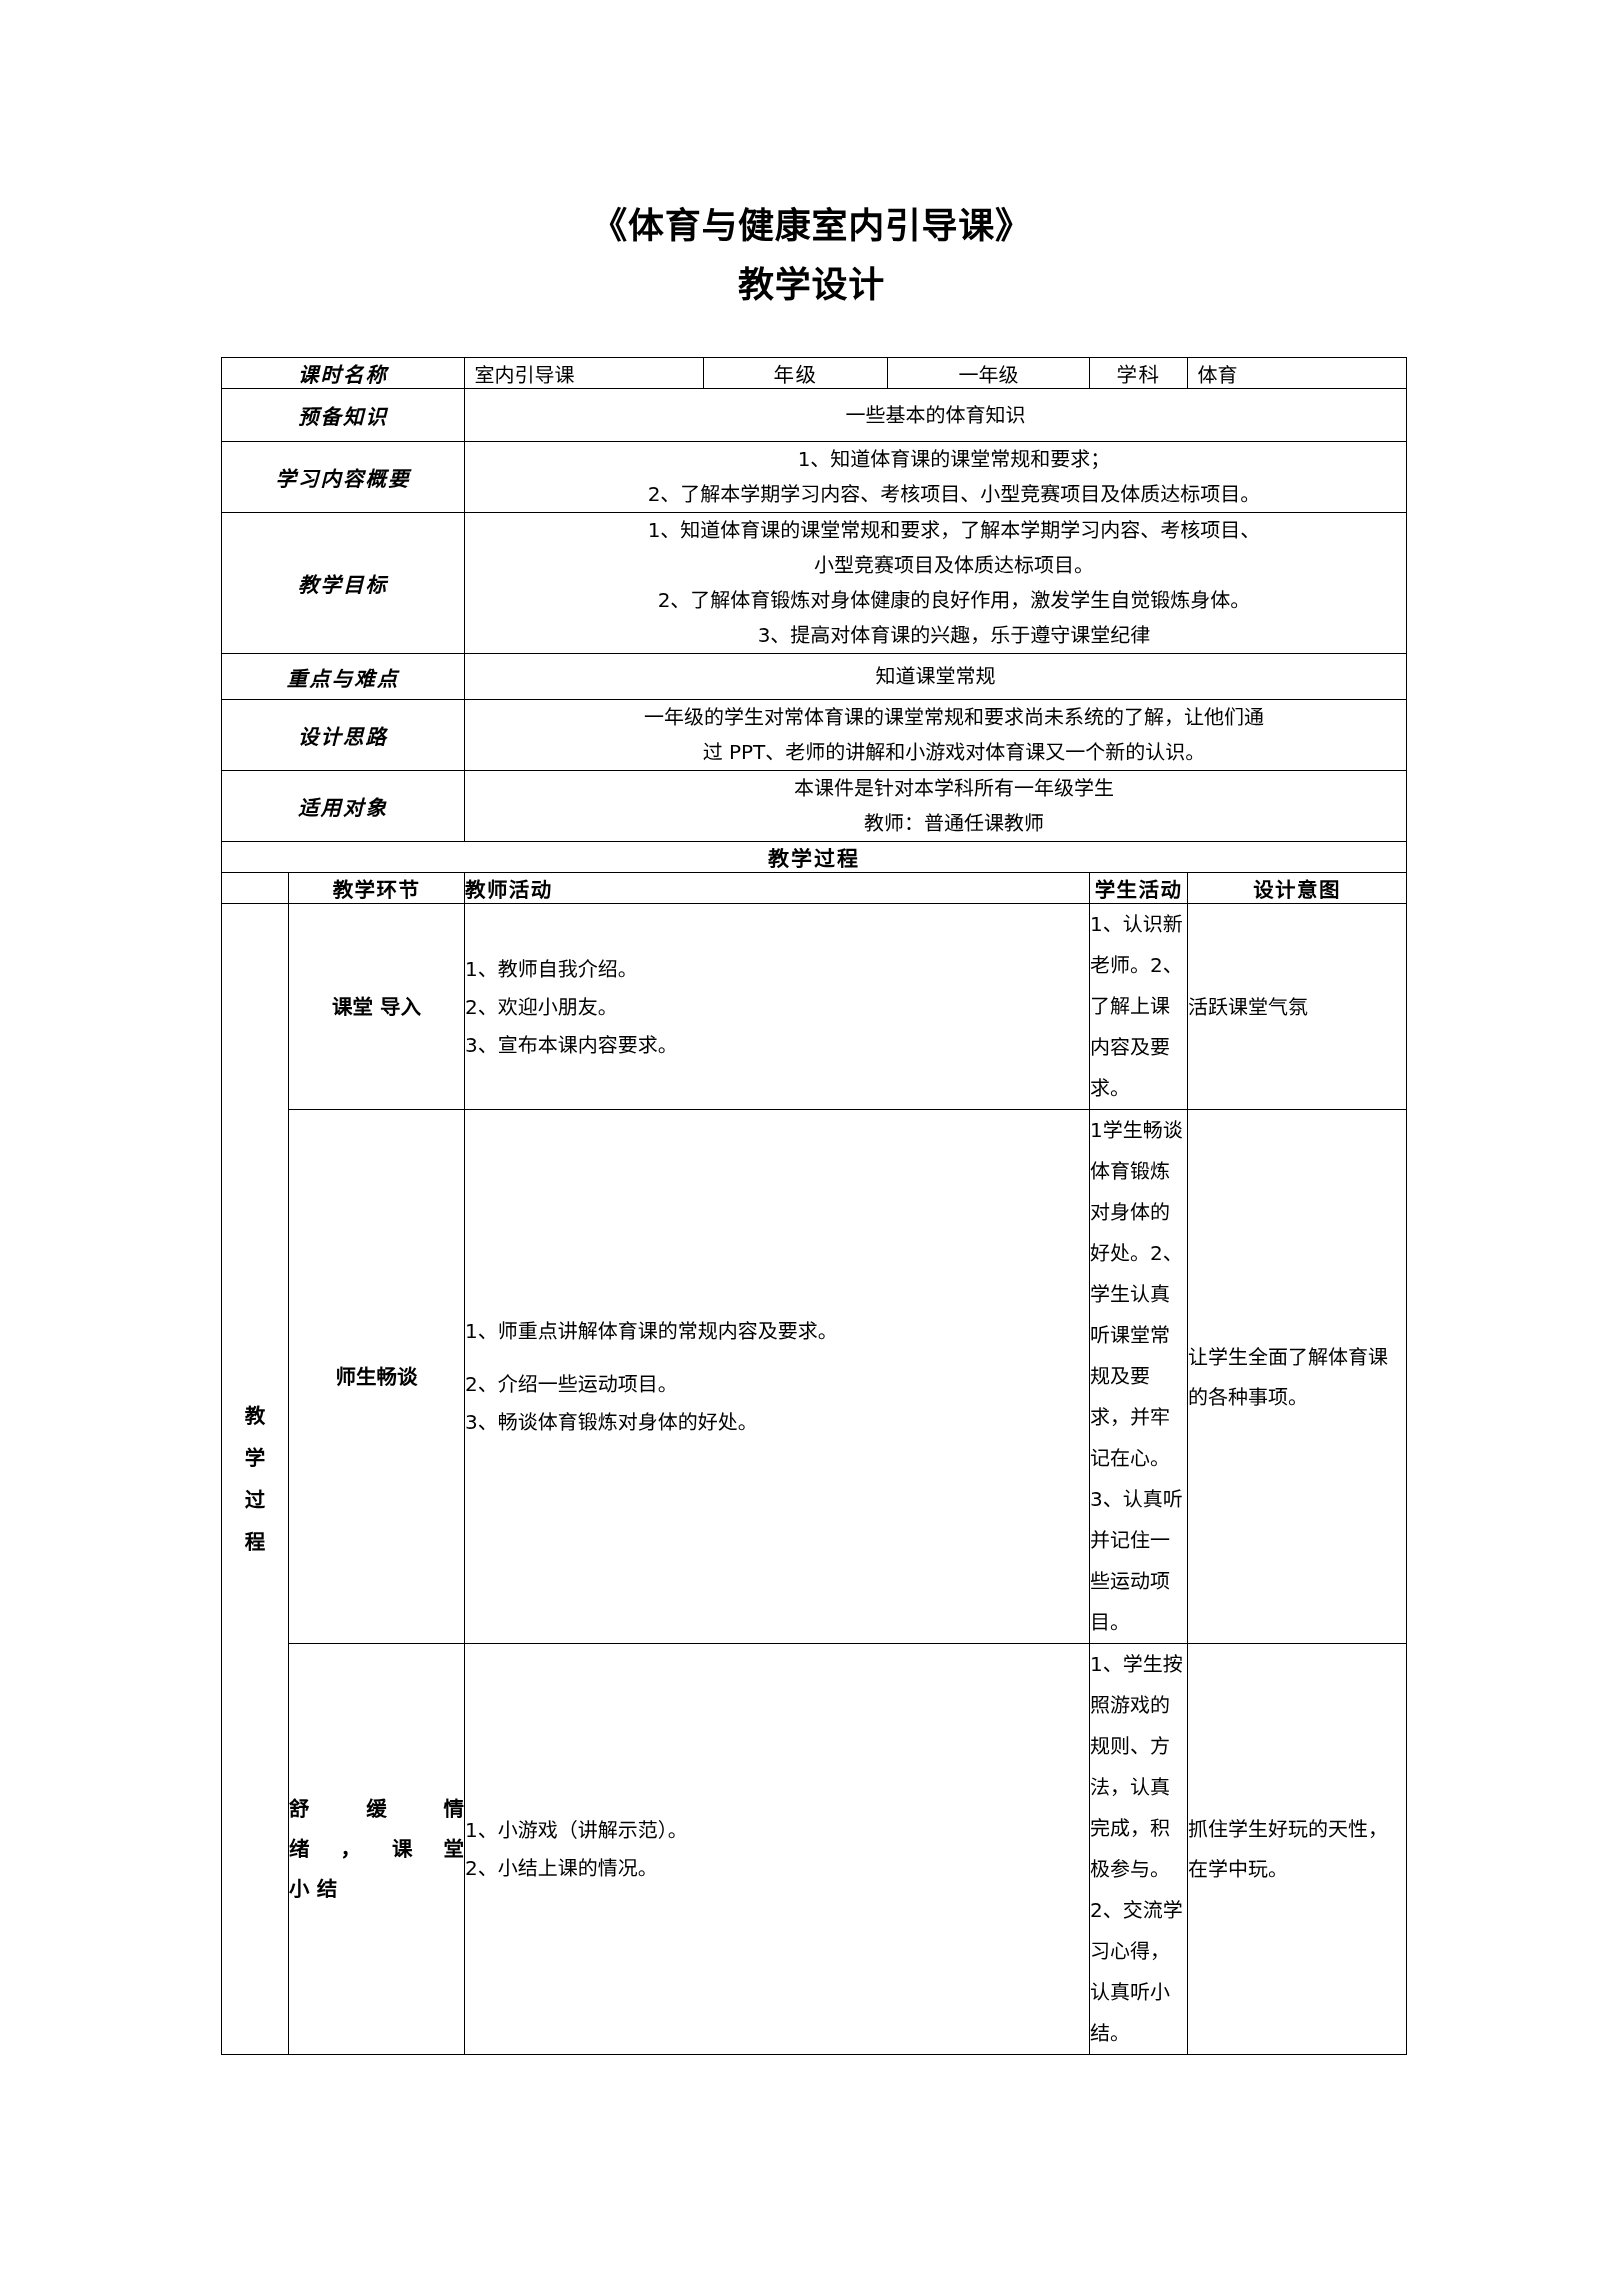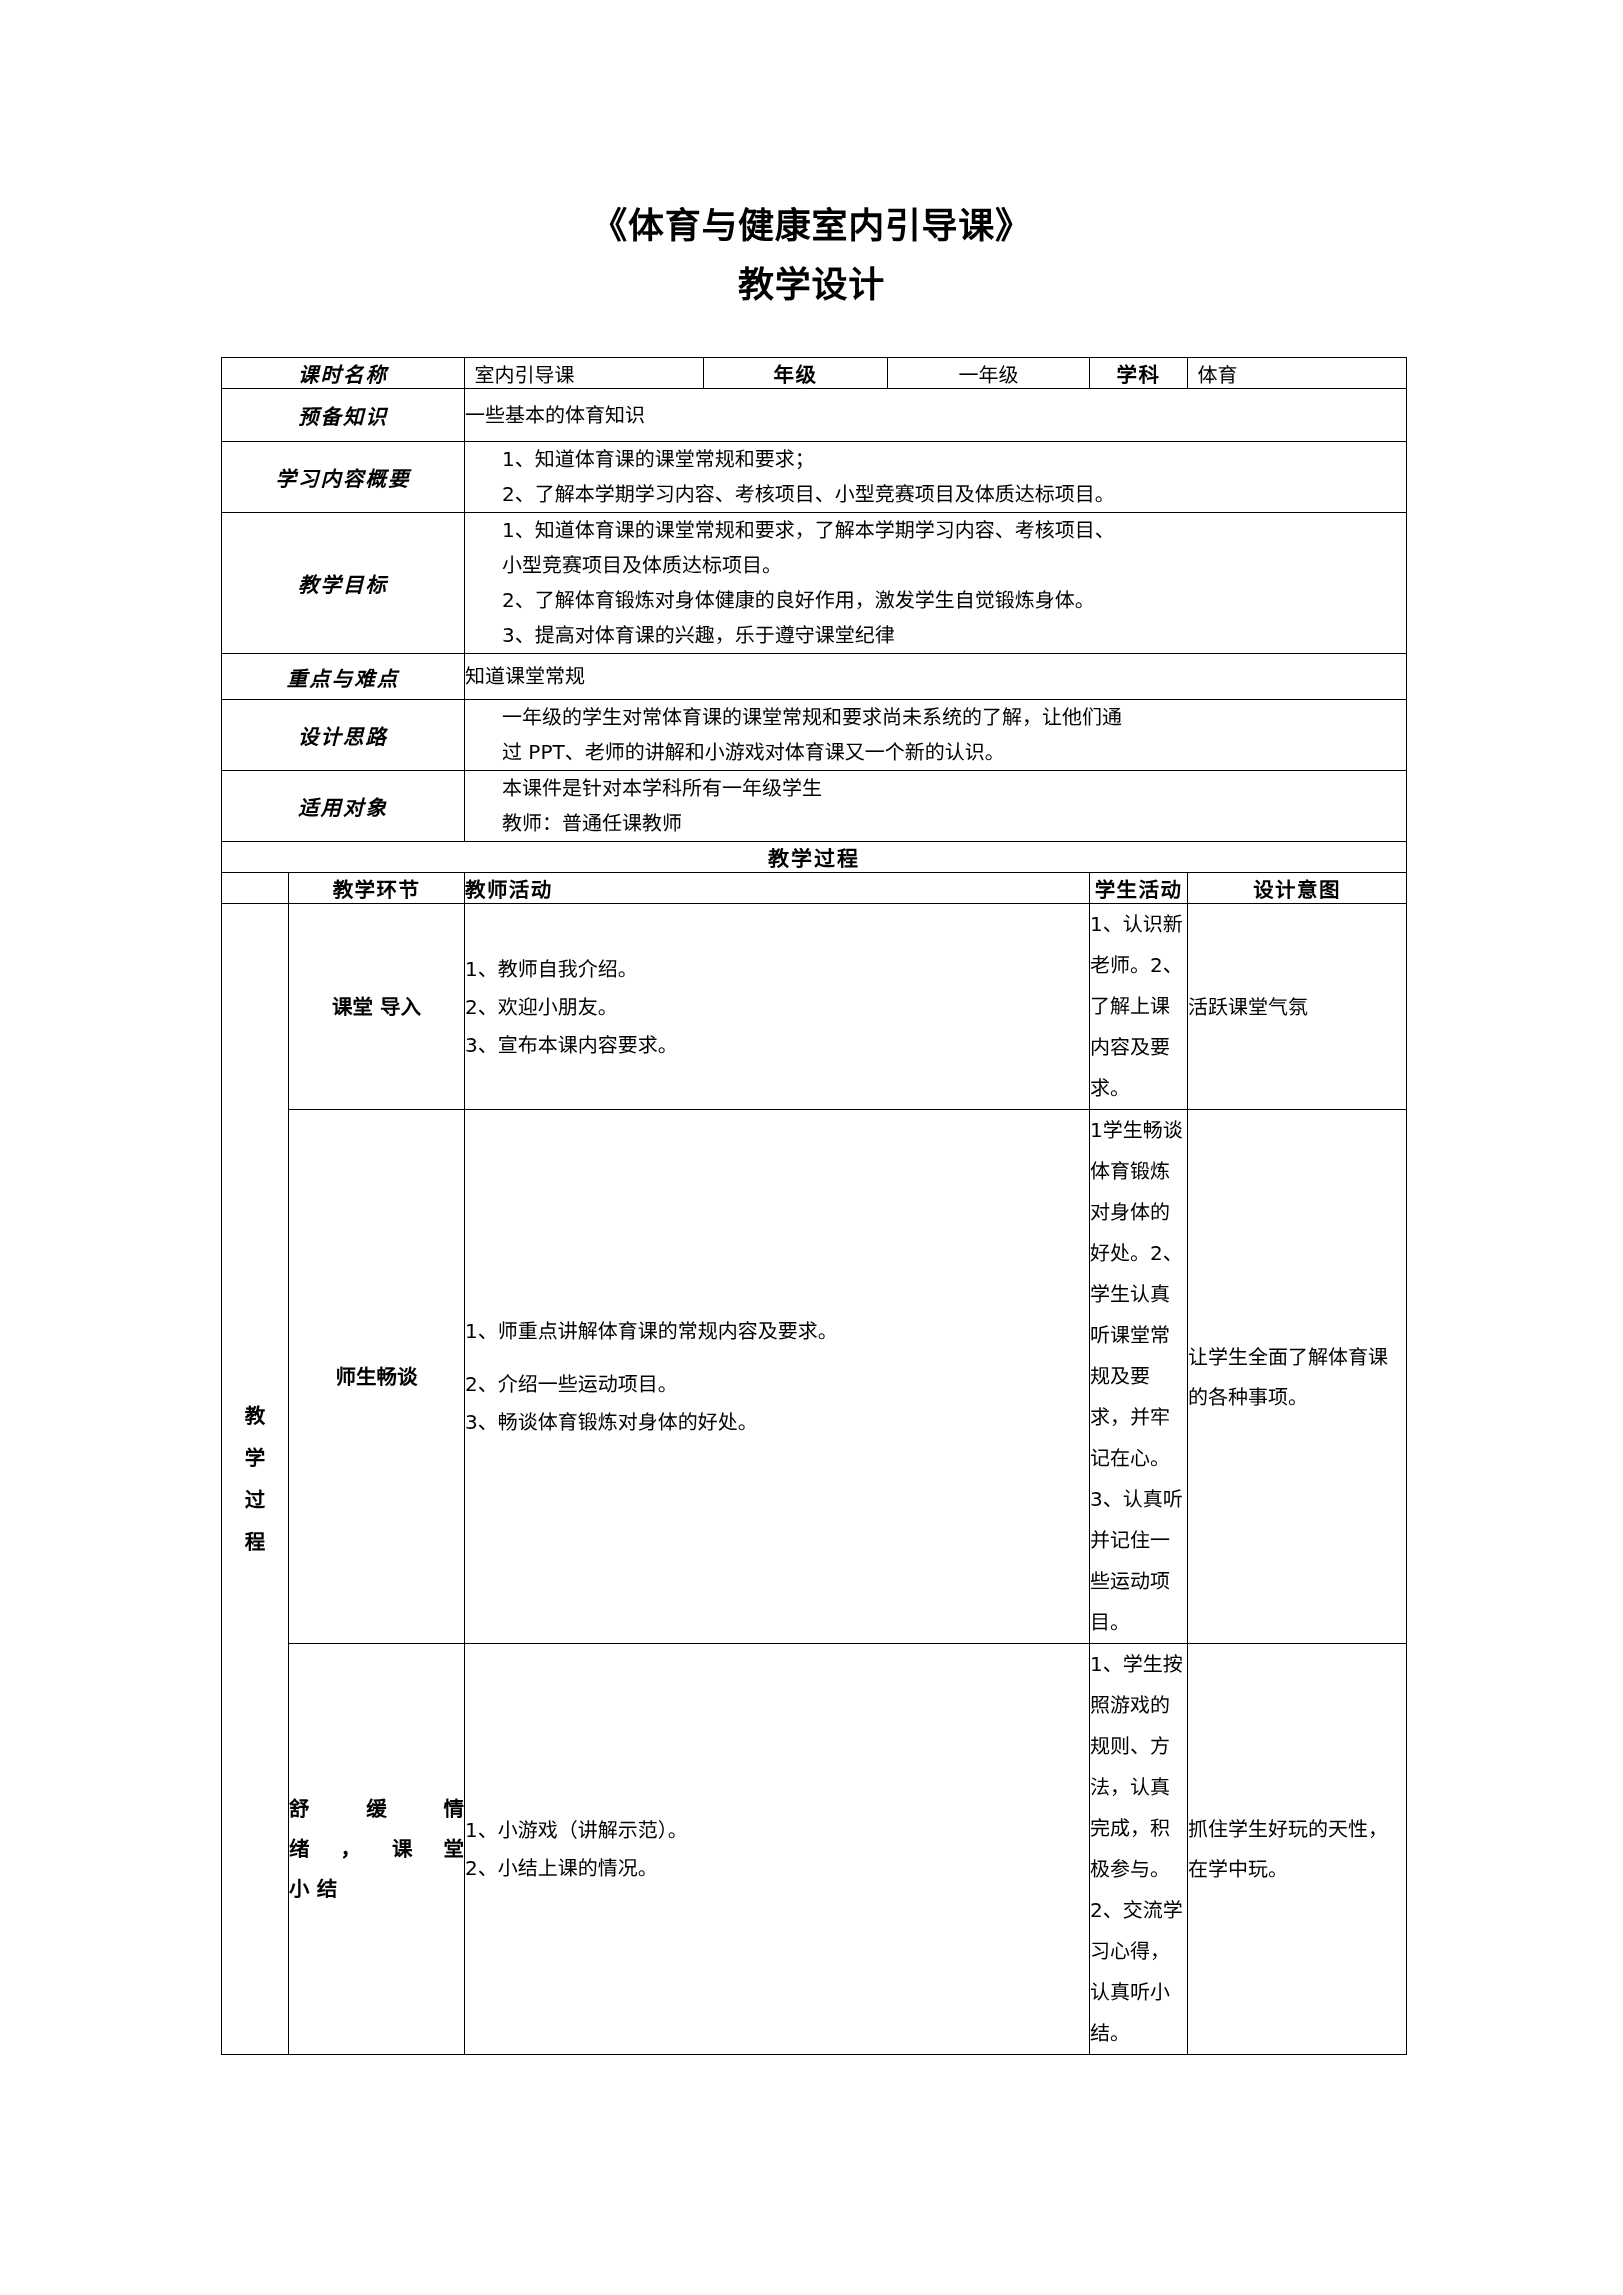--- a/index.html
+++ b/index.html
@@ -59,30 +59,30 @@
     text-align: center;
     letter-spacing: 2px;
     padding: 4.1px 2.7px;
     white-space: nowrap;
     font-style: italic;
   }
   .val {
     font-size: 20px;
     line-height: 35px;
     padding: 8.2px 9.5px;
-    text-align: left;
+    text-align: center;
   }
   .val-c {
     font-size: 20px;
     text-align: center;
     padding: 6.8px 4.1px;
   }
   .hdr-inline {
     font-size: 20.5px;
-    font-weight: bold;
+    font-weight: normal;
     text-align: center;
     letter-spacing: 1.4px;
     padding: 6.8px 4.1px;
     white-space: nowrap;
   }
   .val .ln { display: block; margin-left: 37px; }
 
   .section-title {
     font-size: 21px;
     font-weight: bold;

